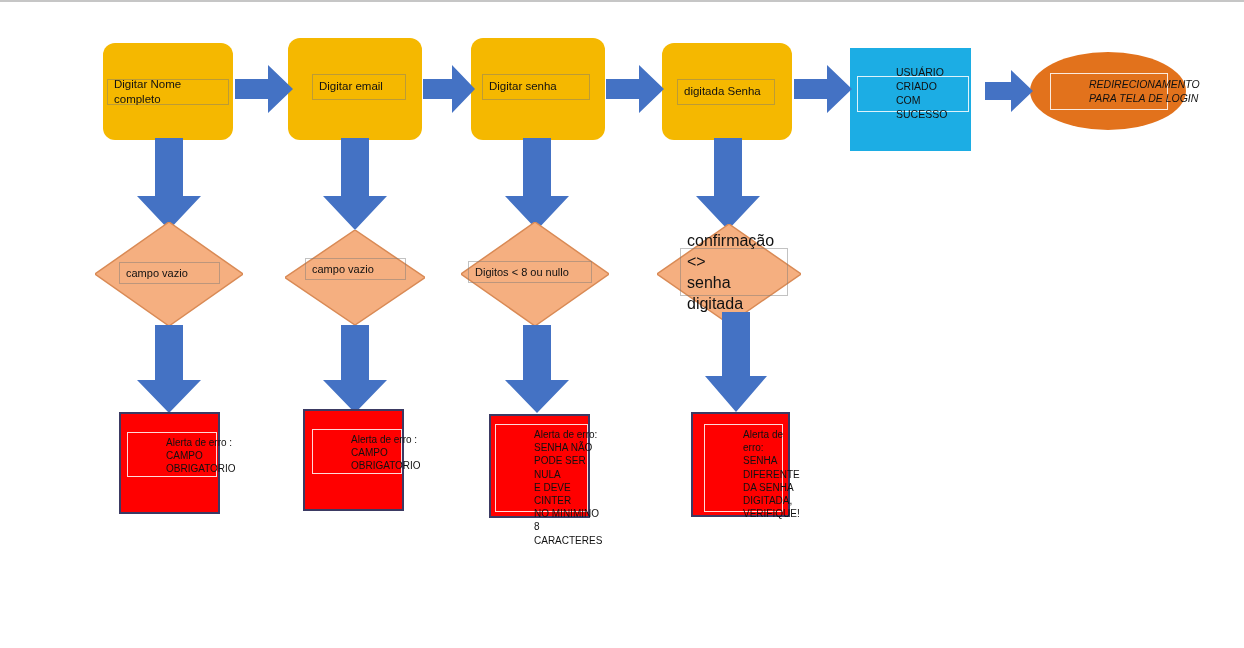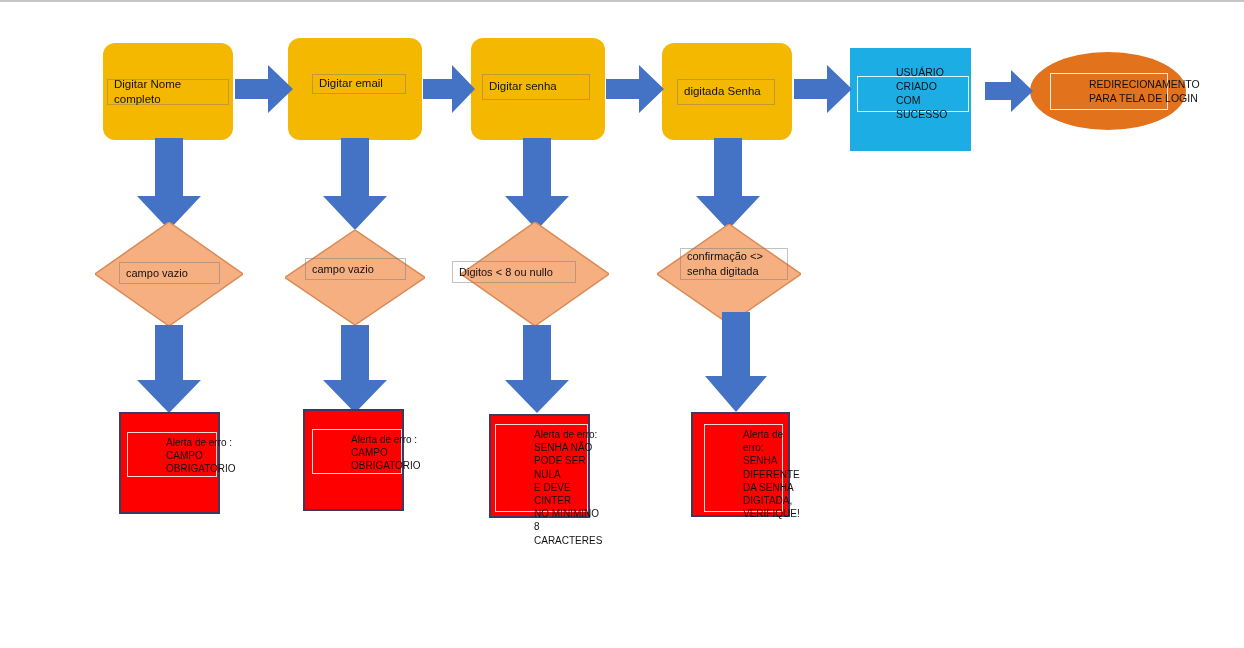--- a/index.html
+++ b/index.html
@@ -89,34 +89,34 @@
 <body>
 
 <div id="canvas">
 
   <div class="top-rule"></div>
 
   <div class="node proc" style="left:103px; top:43px; width:130px; height:97px;"></div>
   <div class="txtbox dim" style="left:107px; top:79px; width:122px; height:26px; font-size:11.5px;">Digitar Nome completo</div>
 
   <div class="node proc" style="left:288px; top:38px; width:134px; height:102px;"></div>
-  <div class="txtbox dim" style="left:312px; top:74px; width:94px; height:20px; font-size:11.5px;">Digitar email</div>
+  <div class="txtbox dim" style="left:312px; top:74px; width:94px; height:26px; font-size:11.5px;">Digitar email</div>
 
   <div class="node proc" style="left:471px; top:38px; width:134px; height:102px;"></div>
   <div class="txtbox dim" style="left:482px; top:74px; width:108px; height:26px; font-size:11.5px;">Digitar senha</div>
 
   <div class="node proc" style="left:662px; top:43px; width:130px; height:97px;"></div>
   <div class="txtbox dim" style="left:677px; top:79px; width:98px; height:26px; font-size:11.5px;">digitada Senha</div>
 
   <div class="node term" style="left:850px; top:48px; width:121px; height:103px;"></div>
   <div class="txtbox light" style="left:857px; top:76px; width:112px; height:36px; font-size:10.5px;">USUÁRIO CRIADO
 COM SUCESSO</div>
 
   <div class="node ellipse" style="left:1030px; top:52px; width:156px; height:78px;"></div>
-  <div class="txtbox light" style="left:1050px; top:73px; width:118px; height:37px; font-size:10.5px;">REDIRECIONAMENTO
+  <div class="txtbox light" style="left:1050px; top:73px; width:118px; height:37px; font-size:10.5px;font-style:italic;">REDIRECIONAMENTO
 PARA TELA DE LOGIN</div>
 
   <div class="arrow" style="left:235px; top:63px; width:58px; height:52px;">
     <svg width="58" height="52" viewBox="0 0 58 52">
       <polygon points="0,16 33,16 33,2 58,26 33,50 33,36 0,36" fill="#4472C4"></polygon>
     </svg>
   </div>
 
   <div class="arrow" style="left:423px; top:63px; width:52px; height:52px;">
     <svg width="52" height="52" viewBox="0 0 52 52">
@@ -178,28 +178,28 @@
       <polygon points="70,0 140,47.5 70,95 0,47.5" fill="#F5AF80" stroke="#D98A55" stroke-width="1.5"></polygon>
     </svg>
   </div>
   <div class="txtbox dim" style="left:305px; top:258px; width:101px; height:22px; font-size:11px;">campo vazio</div>
 
   <div class="diamond-wrap" style="left:461px; top:222px; width:148px; height:104px;">
     <svg width="148" height="104" viewBox="0 0 148 104">
       <polygon points="74,0 148,52 74,104 0,52" fill="#F5AF80" stroke="#D98A55" stroke-width="1.5"></polygon>
     </svg>
   </div>
-  <div class="txtbox dim" style="left:452px; top:261px; width:124px; height:22px; font-size:11px;">Digitos &lt; 8 ou nullo</div>
+  <div class="txtbox dim" style="left:468px; top:261px; width:124px; height:22px; font-size:11px;">Digitos &lt; 8 ou nullo</div>
 
   <div class="diamond-wrap" style="left:657px; top:224px; width:144px; height:100px;">
     <svg width="144" height="100" viewBox="0 0 144 100">
       <polygon points="72,0 144,50 72,100 0,50" fill="#F5AF80" stroke="#D98A55" stroke-width="1.5"></polygon>
     </svg>
   </div>
-  <div class="txtbox dim" style="left:680px; top:248px; width:108px; height:32px; font-size:11px;">confirmação &lt;&gt;
+  <div class="txtbox dim" style="left:680px; top:248px; width:108px; height:48px; font-size:16px;">confirmação &lt;&gt;
 senha digitada</div>
 
   <div class="arrow" style="left:137px; top:325px; width:64px; height:88px;">
     <svg width="64" height="88" viewBox="0 0 64 88">
       <polygon points="18,0 46,0 46,55 64,55 32,88 0,55 18,55" fill="#4472C4"></polygon>
     </svg>
   </div>
 
   <div class="arrow" style="left:323px; top:325px; width:64px; height:88px;">
     <svg width="64" height="88" viewBox="0 0 64 88">

